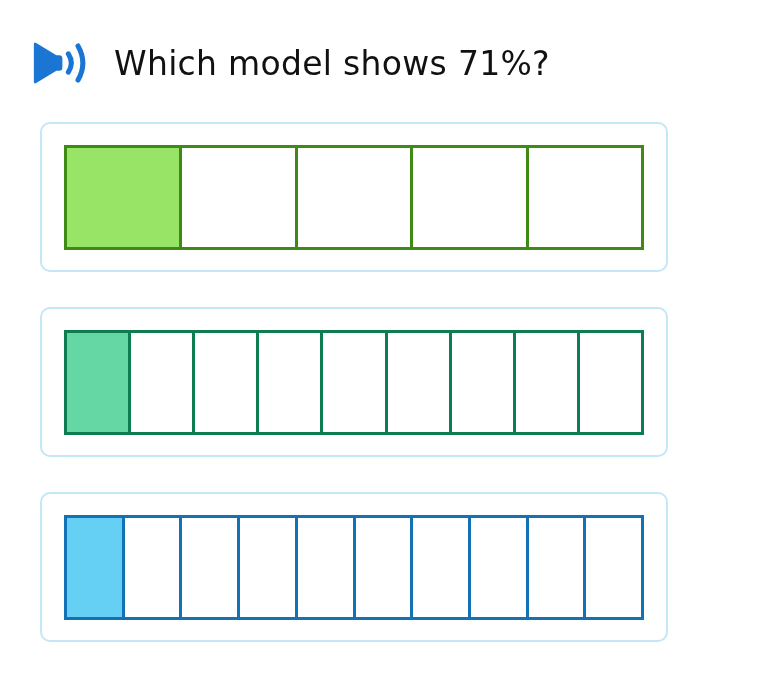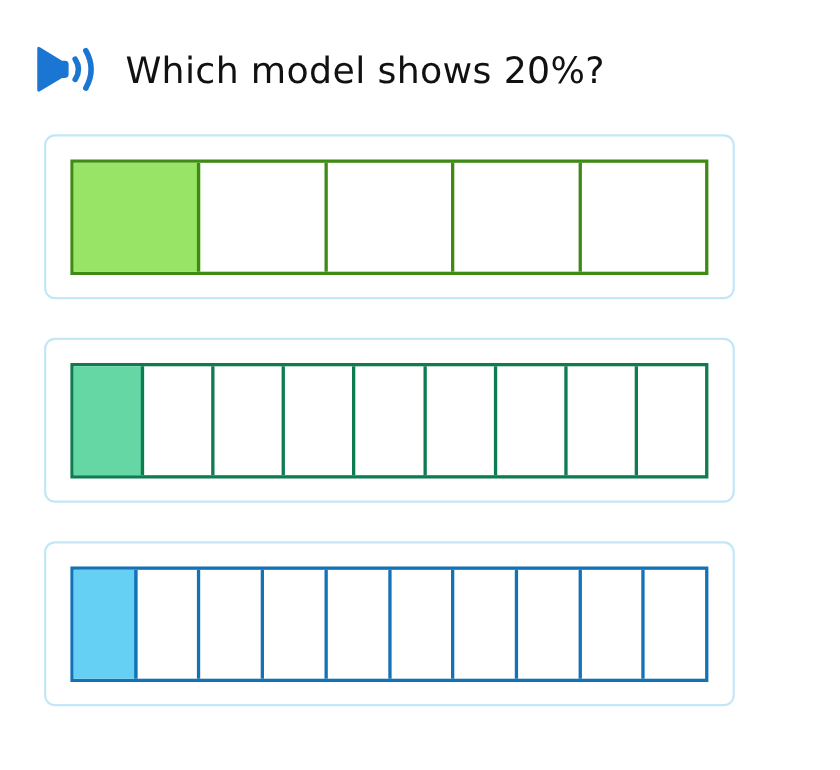--- a/index.html
+++ b/index.html
@@ -83,21 +83,21 @@
 <div class="page">
 
   <div class="question-row">
     <span class="speaker-btn" title="">
       <svg viewBox="0 0 64 50" xmlns="http://www.w3.org/2000/svg" aria-hidden="true">
         <path d="M5.5 3.5 Q2.5 1.5 2.5 5 L2.5 45 Q2.5 48.5 5.5 46.5 L27 33.5 L30 33.5 Q33.5 33.5 33.5 30 L33.5 20 Q33.5 16.5 30 16.5 L27 16.5 Z" fill="#1b76d3"></path>
         <path d="M40 15 Q46.5 25 40 35" fill="none" stroke="#1b76d3" stroke-width="5.5" stroke-linecap="round"></path>
         <path d="M50.5 6.5 Q61 25 50.5 43.5" fill="none" stroke="#1b76d3" stroke-width="5.5" stroke-linecap="round"></path>
       </svg>
     </span>
-    <h1 class="question-text">Which model shows 20%?</h1>
+    <h1 class="question-text">Which model shows 71%?</h1>
   </div>
 
   <div class="options" id="options" style="border-color: rgb(195, 231, 246);">
       <div class="option-card" style="border-color: rgb(195, 231, 246);">
         <div class="strip" style="border-color: rgb(63, 138, 20);">
           <div class="segment" style="background: rgb(152, 228, 102);"></div>
           <div class="segment"></div>
           <div class="segment"></div>
           <div class="segment"></div>
           <div class="segment"></div>

